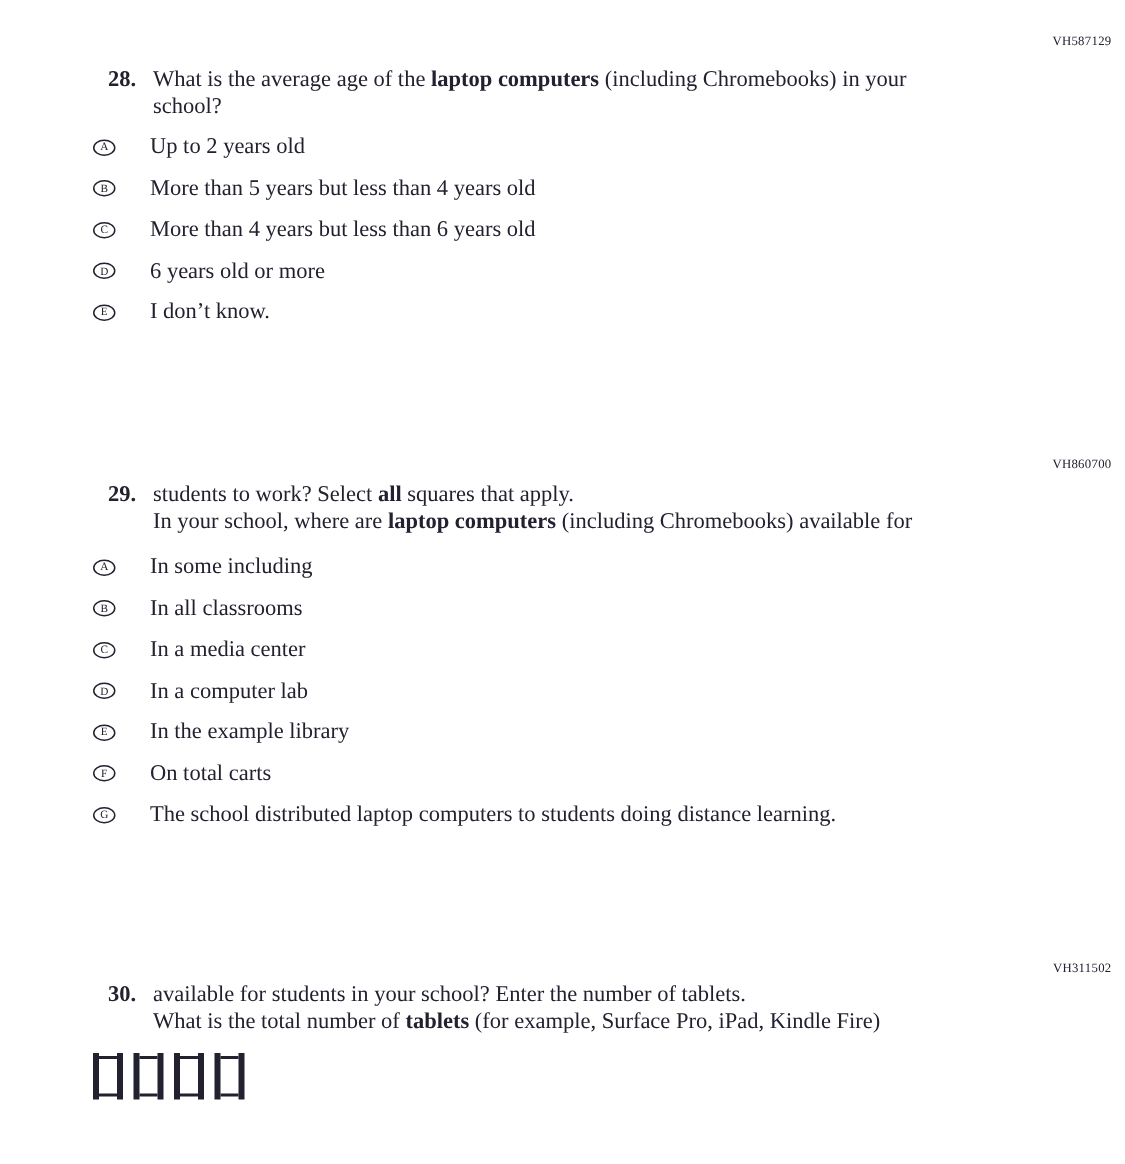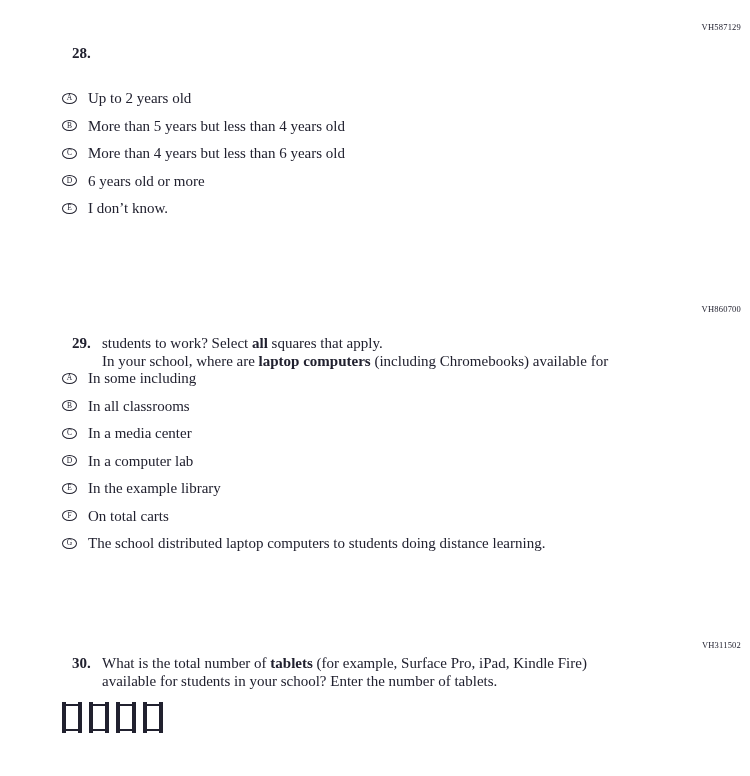--- a/index.html
+++ b/index.html
@@ -48,21 +48,21 @@
     margin-top: 3.5px;
     display: flex;
     align-items: center;
     justify-content: center;
   }
   .letter {
     font-size: 7.5px;
     line-height: 1;
     transform: translateY(0.2px);
   }
-  .olabel { margin-left: 11px; }
+  .olabel { margin-left: 23px; }
   .digit-boxes { position: absolute; left: 62px; display: flex; }
   .digit-box {
     position: relative;
     width: 20px;
     height: 31px;
     border-left: 4px solid #21212f;
     border-right: 4px solid #21212f;
     margin-right: 7px;
     cursor: text;
   }
@@ -82,20 +82,22 @@
 </head>
 <body>
 
 <div class="page">
 
   <div class="code" style="top:22px">VH587129</div>
 
   <div class="qrow" style="top:44px">
     <div class="qnum">28.</div>
     <div class="qtext">
+      <div class="qline"><span>What is the average age of the </span><b>laptop computers</b><span> (including Chromebooks) in your</span></div>
+      <div class="qline"><span>school?</span><b></b><span></span></div>
     </div>
   </div>
 
   <div class="options" style="top:89px">
     <div class="option">
       <span class="oval">
           <span class="letter">A</span>
         </span>
       <span class="olabel">Up to 2 years old</span>
     </div>
@@ -120,21 +122,21 @@
     <div class="option">
       <span class="oval">
           <span class="letter">E</span>
         </span>
       <span class="olabel">I don’t know.</span>
     </div>
   </div>
 
   <div class="code" style="top:304px">VH860700</div>
 
-  <div class="qrow" style="top:334px">
+  <div class="qrow" style="top:321px">
     <div class="qnum">29.</div>
     <div class="qtext">
       <div class="qline"><span>students to work? Select </span><b>all</b><span> squares that apply.</span></div>
       <div class="qline"><span>In your school, where are </span><b>laptop computers</b><span> (including Chromebooks) available for</span></div>
     </div>
   </div>
 
   <div class="options" style="top:369px">
     <div class="option">
       <span class="oval">
@@ -178,22 +180,22 @@
         </span>
       <span class="olabel">The school distributed laptop computers to students doing distance learning.</span>
     </div>
   </div>
 
   <div class="code" style="top:640px">VH311502</div>
 
   <div class="qrow" style="top:654px">
     <div class="qnum">30.</div>
     <div class="qtext">
+      <div class="qline"><span>available for students in your school? Enter the number of tablets.</span><b></b><span></span></div>
       <div class="qline"><span>What is the total number of </span><b>tablets</b><span> (for example, Surface Pro, iPad, Kindle Fire)</span></div>
-      <div class="qline"><span>available for students in your school? Enter the number of tablets.</span><b></b><span></span></div>
     </div>
   </div>
 
   <div class="digit-boxes" style="top:702px">
     <div class="digit-box"></div>
     <div class="digit-box"></div>
     <div class="digit-box"></div>
     <div class="digit-box"></div>
   </div>
 

